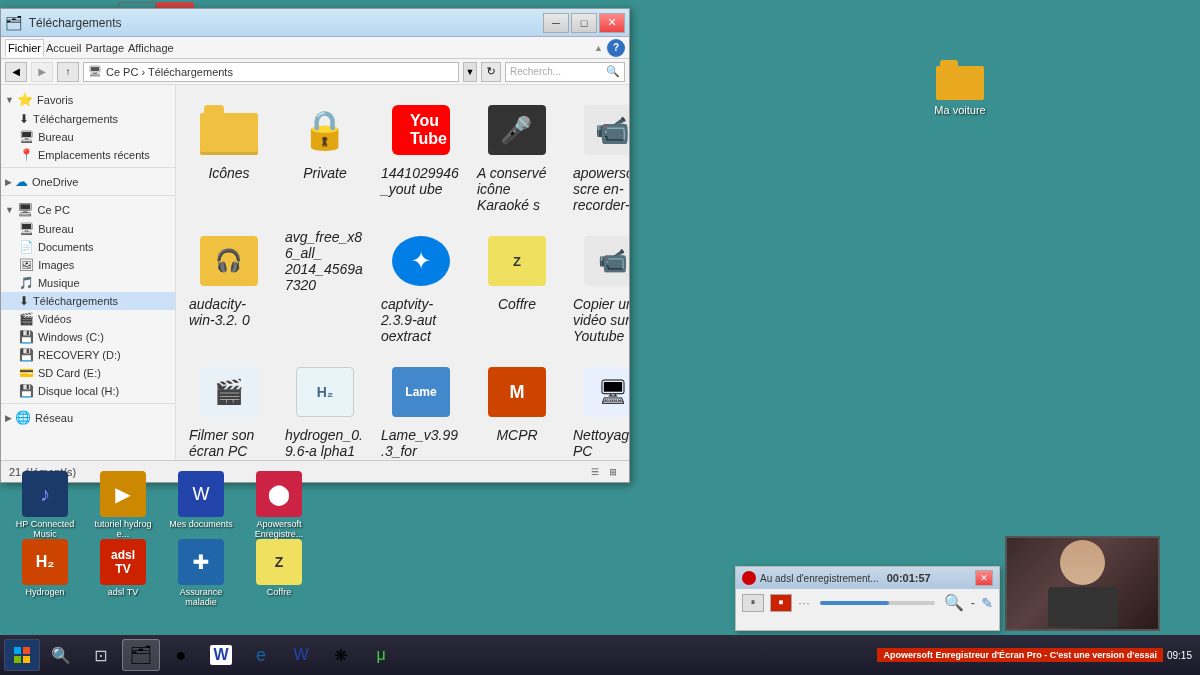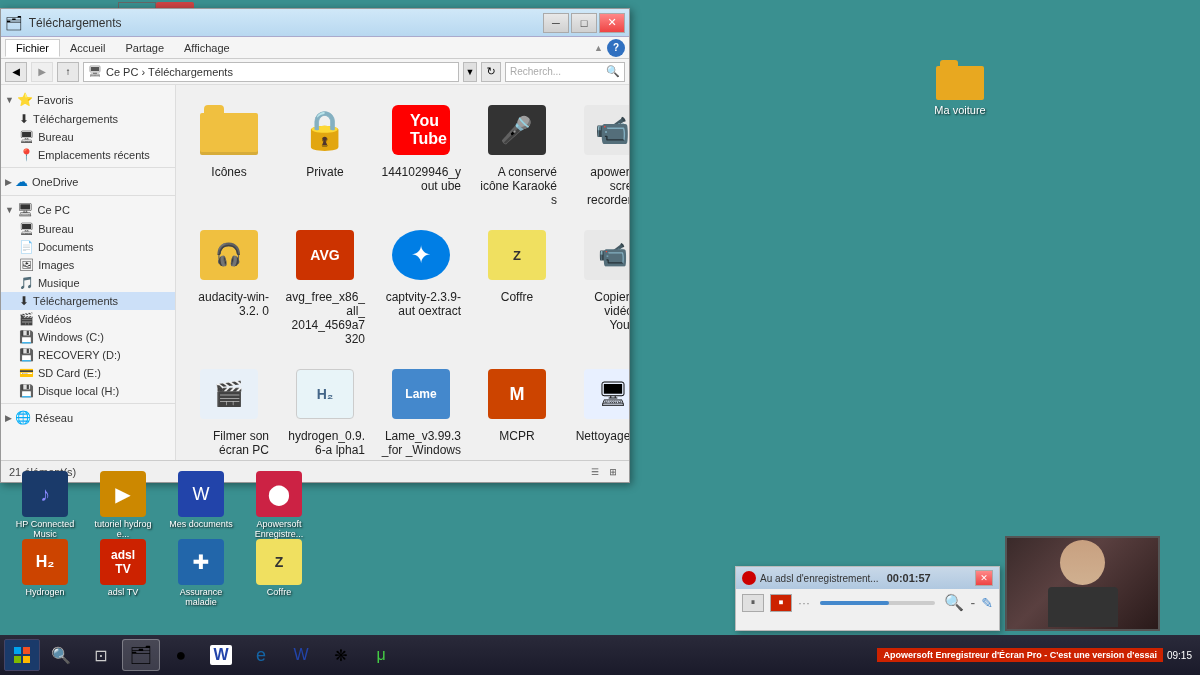--- a/index.html
+++ b/index.html
@@ -92,21 +92,21 @@
     
     .ribbon-tabs {
       background: #f5f5f5;
       border-bottom: 1px solid #ccc;
       display: flex;
       align-items: center;
       height: 22px;
       padding: 0 4px;
     }
     .ribbon-tab {
-      padding: 2px 10px;
+      padding: 2px 2px;
       font-size: 11px;
       cursor: pointer;
       color: #333;
     }
     .ribbon-tab.active {
       background: #fff;
       border: 1px solid #ccc;
       border-bottom: 1px solid #fff;
       color: #000;
     }
@@ -288,25 +288,26 @@
     .file-icon {
       width: 64px;
       height: 64px;
       display: flex;
       align-items: center;
       justify-content: center;
       margin-bottom: 3px;
       font-size: 10px;
     }
     .file-label {
-      font-size: 12px;
-      text-align: right;
+      font-size: 14px;
+      text-align: left;
       color: #222;
       word-break: break-word;
       max-width: 85px;
+      font-style: italic;
     }
 
     
     .taskbar {
       position: absolute;
       bottom: 0;
       left: 0;
       width: 100%;
       height: 40px;
       background: linear-gradient(to bottom, #2a2a3a, #1a1a2a);
@@ -671,25 +672,20 @@
           <div class="file-item">
             <div class="file-icon">
               <div style="width:58px;height:50px;background:#f0c040;border-radius:4px;display:flex;align-items:center;justify-content:center; position:relative;">
                 <span style="font-size:22px;">🎧</span>
               </div>
             </div>
             <span class="file-label">audacity-win-3.2. 0</span>
           </div>
 
           <div class="file-item">
-            <div class="file-icon">
-              <div style="width:58px;height:50px;background:#cc3300;border-radius:4px;display:flex;align-items:center;justify-content:center;">
-                <span style="font-size:14px;color:white;font-weight:bold;">AVG</span>
-              </div>
-            </div>
             <span class="file-label">avg_free_x86_all_ 2014_4569a7320</span>
           </div>
 
           <div class="file-item">
             <div class="file-icon">
               <div style="width:58px;height:50px;background:#007ee5;border-radius:50%;display:flex;align-items:center;justify-content:center;">
                 <span style="font-size:24px;color:white;">✦</span>
               </div>
             </div>
             <span class="file-label">captvity-2.3.9-aut oextract</span>

